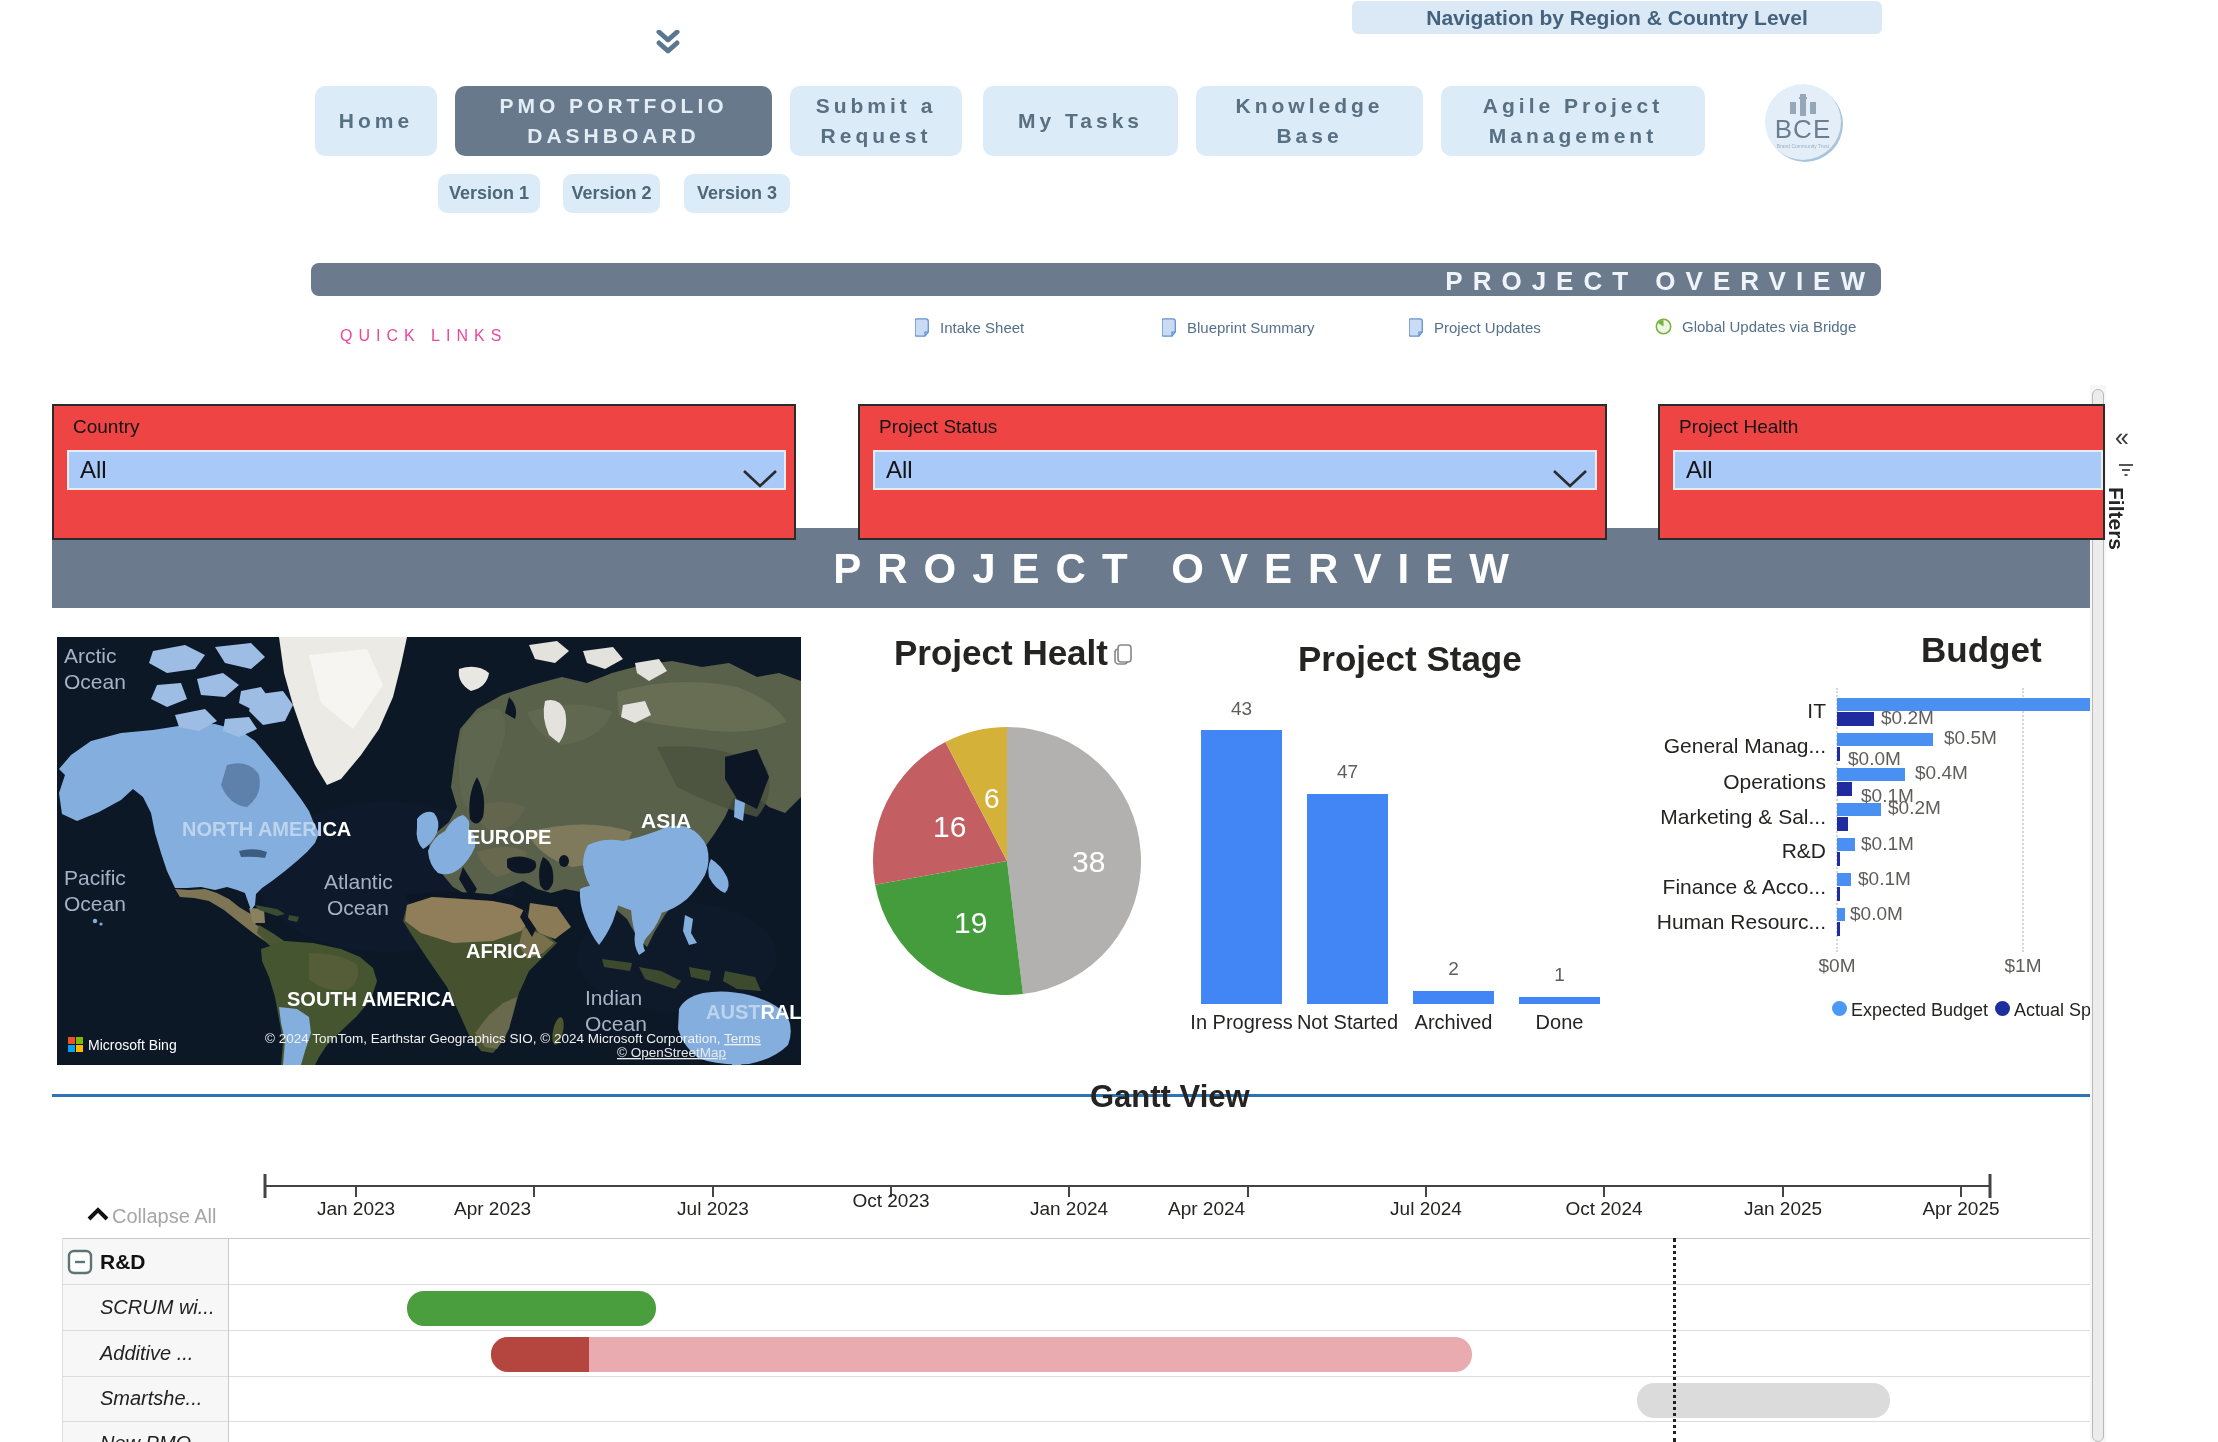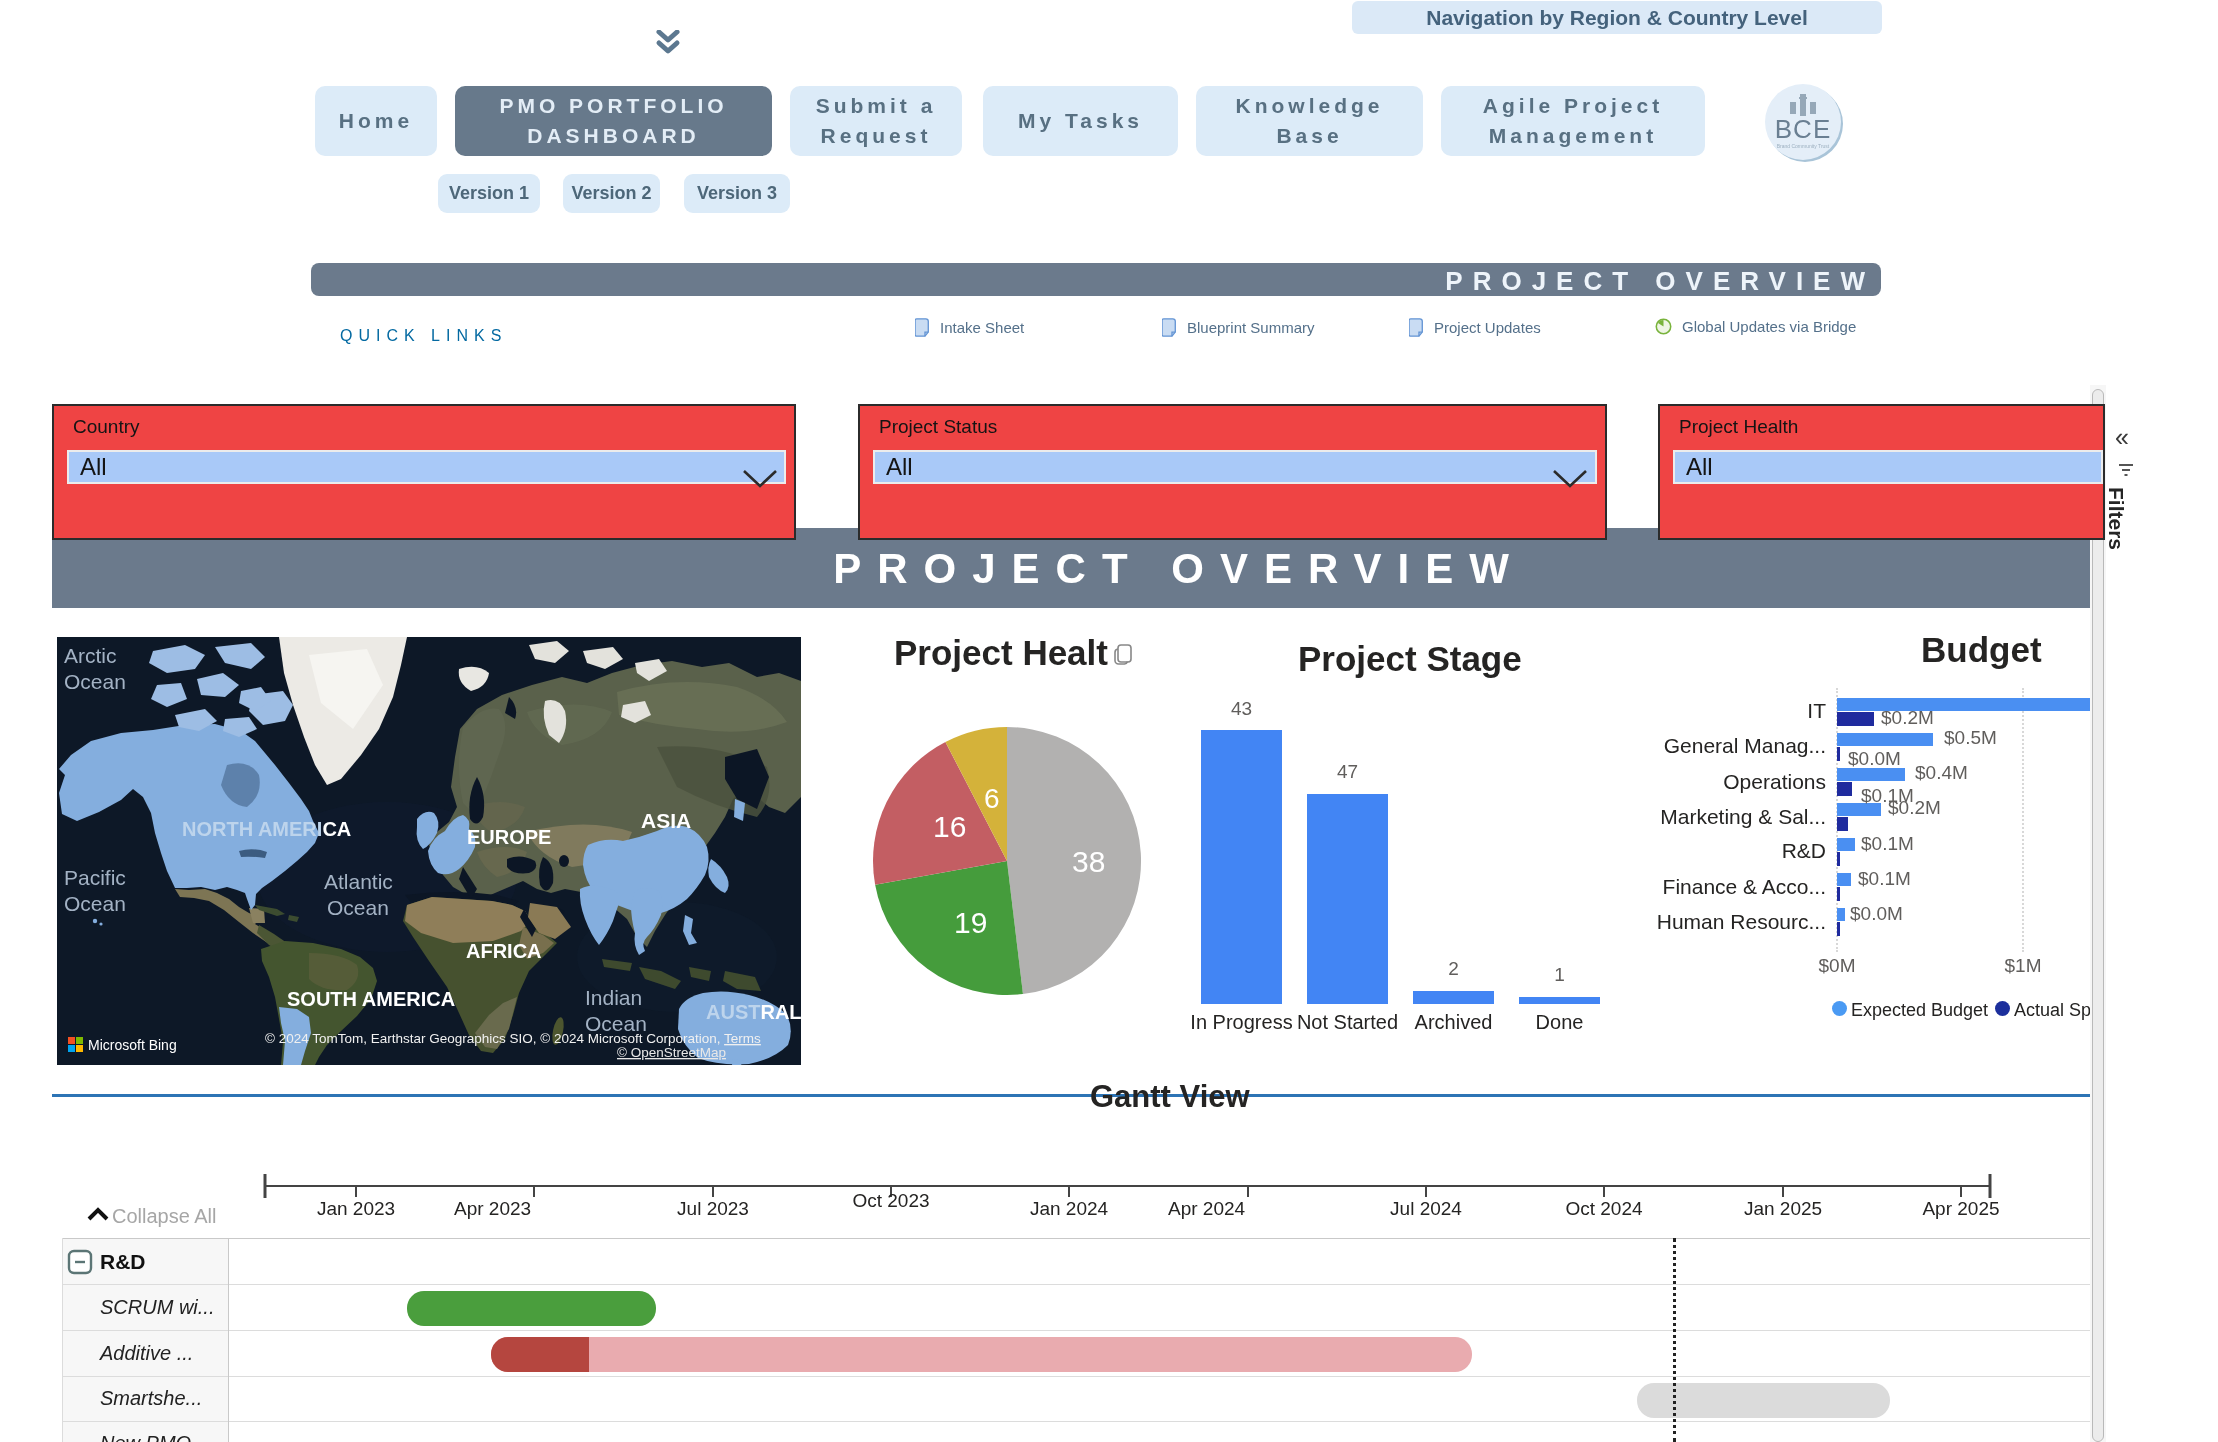--- a/index.html
+++ b/index.html
@@ -11,21 +11,21 @@
        color:#587082;font-weight:bold;font-size:21px;letter-spacing:4px;
        display:flex;align-items:center;justify-content:center;text-align:center;line-height:1.45;}
   .ver{position:absolute;top:174px;height:39px;border-radius:9px;background:#dcebf8;
        color:#4d6779;font-weight:bold;font-size:18px;
        display:flex;align-items:center;justify-content:center;}
   .band{position:absolute;background:#6b7a8c;}
   .qlink{position:absolute;display:flex;align-items:center;color:#54708a;font-size:15px;}
   .qlink svg{margin-right:10px;}
   .fbox{position:absolute;top:404px;height:136px;background:#ef4444;border:2px solid #2b2b2b;box-sizing:border-box;z-index:5;}
   .flabel{position:absolute;left:19px;top:10px;font-size:19px;color:#141414;}
-  .fsel{position:absolute;left:13px;top:44px;height:34px;background:#a9c9f8;border:2px solid #ececec;
+  .fsel{position:absolute;left:13px;top:44px;height:40px;background:#a9c9f8;border:2px solid #ececec;
         box-sizing:border-box;color:#141414;font-size:24px;display:flex;align-items:center;padding-left:11px;}
   .title{position:absolute;color:#252423;font-size:35px;font-weight:bold;white-space:nowrap;}
   .blabel{position:absolute;color:#605e5c;font-size:19px;white-space:nowrap;}
   .glabel{position:absolute;color:#252423;font-size:21px;white-space:nowrap;}
 </style>
 </head>
 <body>
 
 <div class="abs" style="left:1352px;top:1px;width:530px;height:33px;background:#dbe9f7;border-radius:6px;
      display:flex;align-items:center;justify-content:center;color:#44627c;font-weight:bold;font-size:21px;">
@@ -56,21 +56,21 @@
 </div>
 
 <div class="ver" style="left:438px;width:102px;">Version 1</div>
 <div class="ver" style="left:563px;width:97px;">Version 2</div>
 <div class="ver" style="left:684px;width:106px;">Version 3</div>
 
 <div class="band" style="left:311px;top:263px;width:1570px;height:33px;border-radius:8px;">
   <div style="position:absolute;right:6px;top:3px;color:#eef4fa;font-weight:bold;font-size:26px;letter-spacing:10px;">PROJECT OVERVIEW</div>
 </div>
 
-<div class="abs" style="left:340px;top:327px;color:#0369a1;font-size:16px;letter-spacing:6px;">QUICK LINKS</div>
+<div class="abs" style="left:340px;top:327px;color:#ec4899;font-size:16px;letter-spacing:6px;">QUICK LINKS</div>
 
 <div class="qlink" style="left:915px;top:318px;">
   <svg width="15" height="19" viewBox="0 0 18 23">
       <path d="M2 1 h11 a3 3 0 0 1 3 3 v13 l-4 5 h-10 a2 2 0 0 1 -2 -2 v-17 a2 2 0 0 1 2 -2 z" fill="#c9dcf3" stroke="#6394d4" stroke-width="1.6"></path>
       <path d="M16 17 l-4 0 0 5" fill="none" stroke="#6394d4" stroke-width="1.6"></path>
     </svg>
   Intake Sheet</div>
 <div class="qlink" style="left:1162px;top:318px;">
   <svg width="15" height="19" viewBox="0 0 18 23">
       <path d="M2 1 h11 a3 3 0 0 1 3 3 v13 l-4 5 h-10 a2 2 0 0 1 -2 -2 v-17 a2 2 0 0 1 2 -2 z" fill="#c9dcf3" stroke="#6394d4" stroke-width="1.6"></path>

